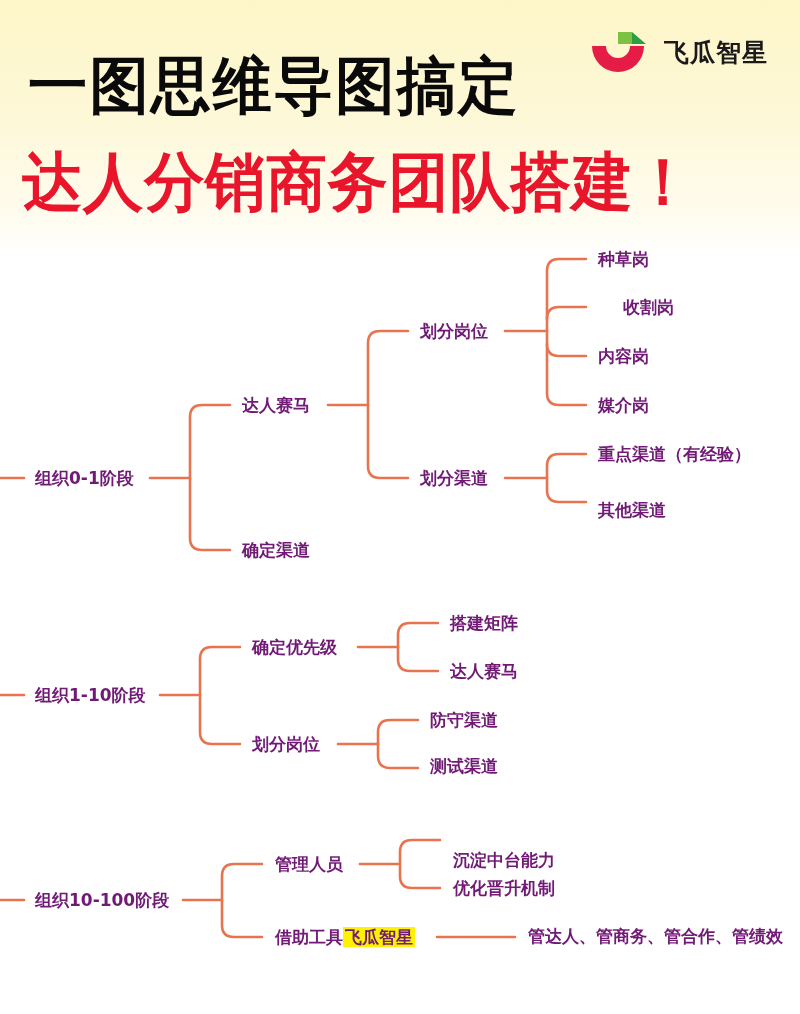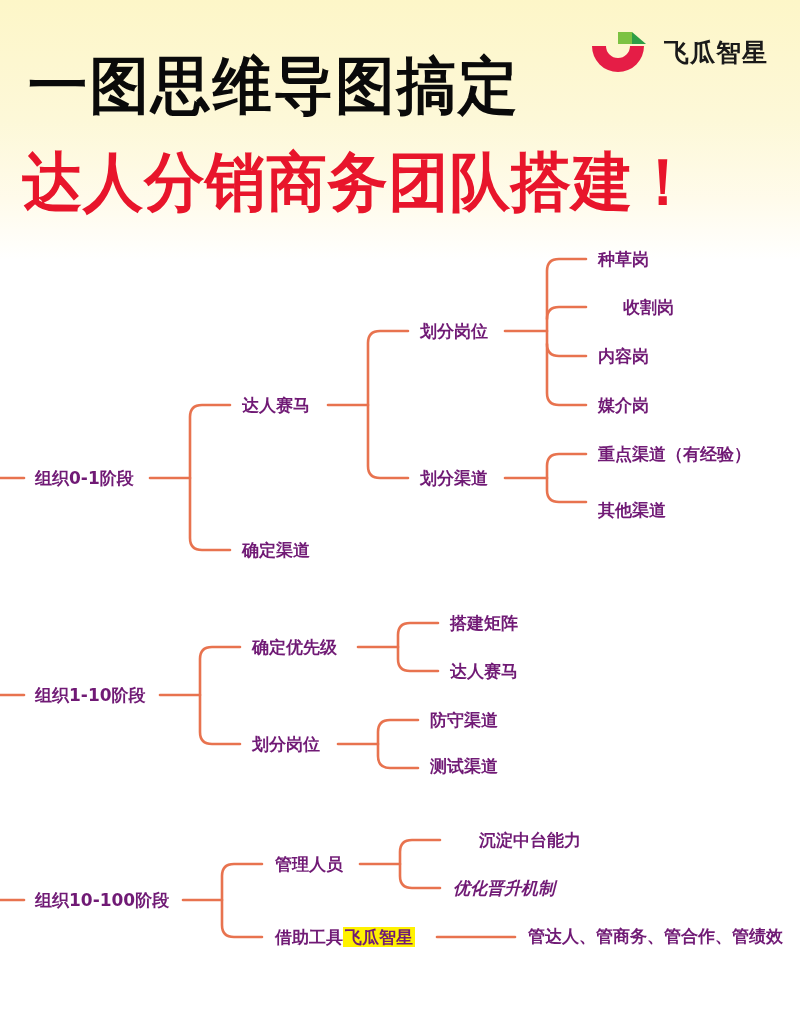--- a/index.html
+++ b/index.html
@@ -88,15 +88,15 @@
 <div class="node" style="left:450px; top:623px;">搭建矩阵</div>
 <div class="node" style="left:450px; top:671px;">达人赛马</div>
 <div class="node" style="left:430px; top:720px;">防守渠道</div>
 <div class="node" style="left:430px; top:768px;font-family:Liberation Mono, monospace;">测试渠道</div>
 
 <div class="node" style="left:35px; top:900px;">组织10-100阶段</div>
 <div class="node" style="left:275px; top:864px;">管理人员</div>
 <div class="node" style="left:275px; top:937px;">
   <span>借助工具</span><span class="hl">飞瓜智星</span>
 </div>
-<div class="node" style="left:453px; top:840px;margin-left:26px;">沉淀中台能力</div>
-<div class="node" style="left:453px; top:888px;font-style:italic;">优化晋升机制</div>
+<div class="node" style="left:453px; top:860px;">沉淀中台能力</div>
+<div class="node" style="left:453px; top:888px;">优化晋升机制</div>
 <div class="node" style="left:528px; top:937px;font-family:Liberation Serif, serif;">管达人、管商务、管合作、管绩效</div>
 
 </body></html>

